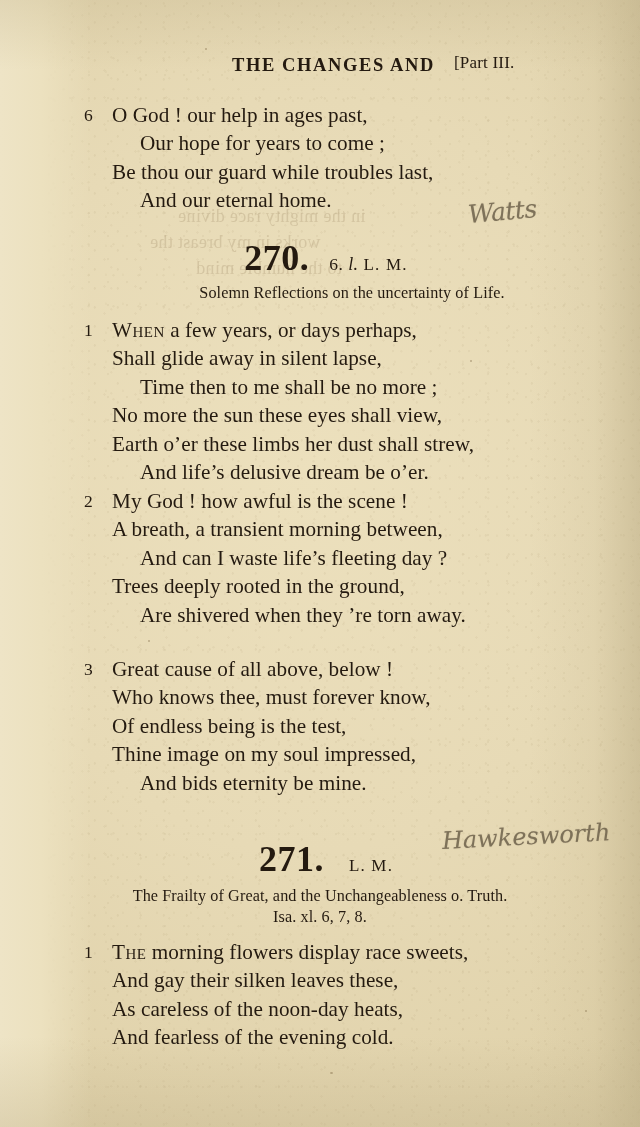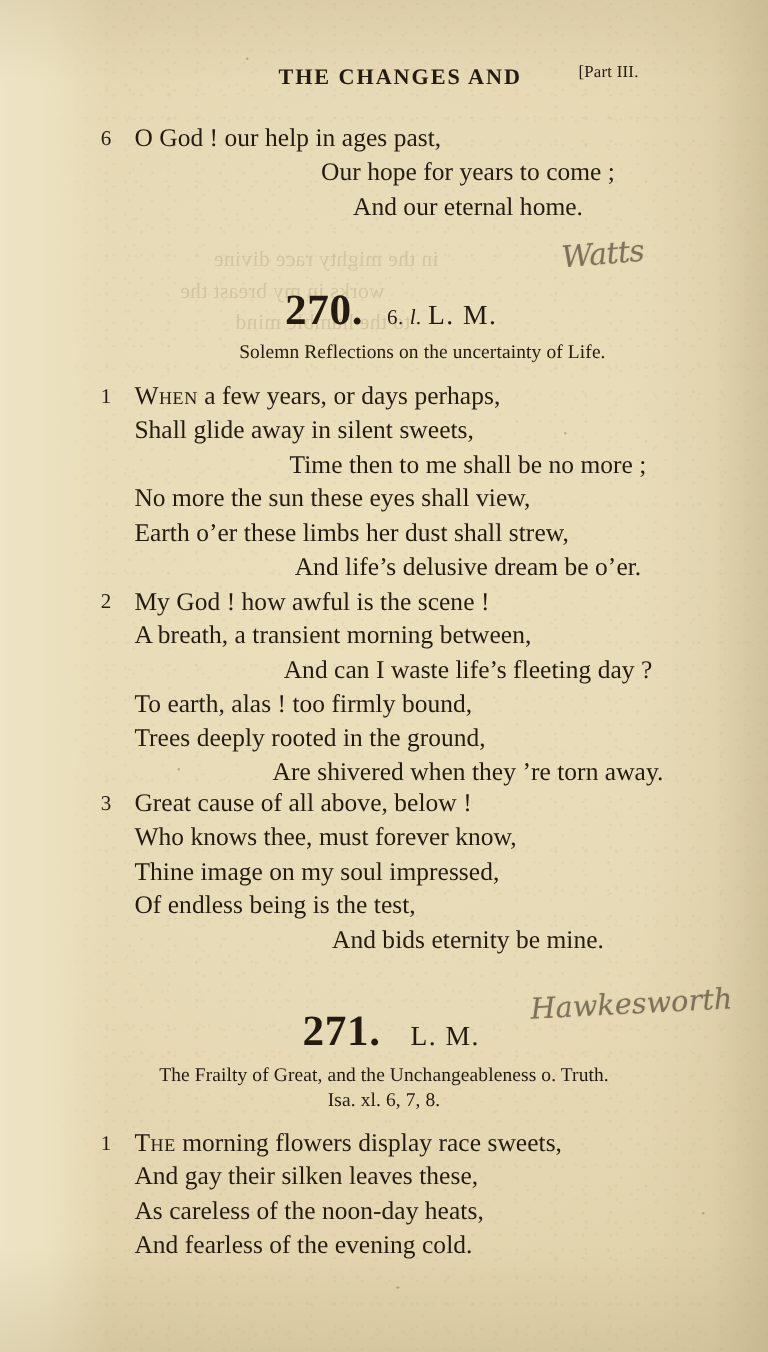--- a/index.html
+++ b/index.html
@@ -85,23 +85,23 @@
     position: absolute;
     left: 232px;
     top: 0;
     font-variant: small-caps;
     font-size: 18.5px;
     letter-spacing: 1.6px;
     font-weight: 600;
   }
   .runhead .rh-right {
     position: absolute;
-    left: 482px;
+    left: 454px;
     top: -2px;
-    font-size: 14px;
+    font-size: 17px;
     letter-spacing: .2px;
   }
 
   .stanza {
     position: absolute;
     left: 0;
     width: 640px;
   }
   .vline {
     position: relative;
@@ -110,21 +110,21 @@
     white-space: nowrap;
     letter-spacing: .05px;
   }
   .vnum {
     position: absolute;
     left: 84px;
     font-size: 17.5px;
     line-height: 28.4px;
   }
   .ind0 { padding-left: 112px; }
-  .ind1 { padding-left: 140px; text-align: center; }
+  .ind1 { padding-left: 140px; }
   .smallcaps {
     font-variant: small-caps;
     letter-spacing: .5px;
   }
 
   .hymn-head {
     position: absolute;
     left: 0; width: 640px;
     text-align: center;
   }
@@ -136,21 +136,21 @@
   }
   .hymn-meter {
     font-size: 18px;
     margin-left: 20px;
     letter-spacing: .4px;
   }
   .hymn-meter .mnum { font-size: 17.5px; }
   .hymn-meter .mital { font-style: italic; font-size: 18px; }
   .hymn-meter .msc {
     font-variant: small-caps;
-    font-size: 23px;
+    font-size: 17px;
     letter-spacing: 1.2px;
     margin-left: 5px;
   }
   .hymn-sub {
     position: absolute;
     left: 0; width: 640px;
     text-align: center;
     font-size: 16.2px;
     line-height: 21px;
     letter-spacing: .1px;
@@ -198,40 +198,43 @@
     </div>
 
     <div class="stanza" style="top:101px;">
       <div class="vline ind0">
         <span class="vnum">6</span>
         <span>O God ! our help in ages past,</span>
       </div>
       <div class="vline ind1">
         <span>Our hope for years to come ;</span>
       </div>
+      <div class="vline ind0">
+        <span>Be thou our guard while troubles last,</span>
+      </div>
       <div class="vline ind1">
         <span>And our eternal home.</span>
       </div>
     </div>
 
     <div class="hymn-head" style="top:237px;">
       <span class="hymn-num">270.</span><span class="hymn-meter"><span class="mnum">6.</span> <span class="mital">l.</span><span class="msc">L. M.</span></span>
     </div>
 
     <div class="hymn-sub" style="top:283px;padding-left:32px;">
       <span>Solemn Reflections on the uncertainty of Life.</span>
     </div>
 
     <div class="stanza" style="top:316px;">
       <div class="vline ind0">
         <span class="vnum">1</span>
         <span class="smallcaps">When</span><span> a few years, or days perhaps,</span>
       </div>
       <div class="vline ind0">
-        <span>Shall glide away in silent sweets,</span>
+        <span>Shall glide away in silent lapse,</span>
       </div>
       <div class="vline ind1">
         <span>Time then to me shall be no more ;</span>
       </div>
       <div class="vline ind0">
         <span>No more the sun these eyes shall view,</span>
       </div>
       <div class="vline ind0">
         <span>Earth o’er these limbs her dust shall strew,</span>
       </div>
@@ -245,43 +248,40 @@
         <span class="vnum">2</span>
         <span>My God ! how awful is the scene !</span>
       </div>
       <div class="vline ind0">
         <span>A breath, a transient morning between,</span>
       </div>
       <div class="vline ind1">
         <span>And can I waste life’s fleeting day ?</span>
       </div>
       <div class="vline ind0">
-        <span>To earth, alas ! too firmly bound,</span>
-      </div>
-      <div class="vline ind0">
         <span>Trees deeply rooted in the ground,</span>
       </div>
       <div class="vline ind1">
         <span>Are shivered when they ’re torn away.</span>
       </div>
     </div>
 
     <div class="stanza" style="top:655px;">
       <div class="vline ind0">
         <span class="vnum">3</span>
         <span>Great cause of all above, below !</span>
       </div>
       <div class="vline ind0">
         <span>Who knows thee, must forever know,</span>
       </div>
       <div class="vline ind0">
+        <span>Of endless being is the test,</span>
+      </div>
+      <div class="vline ind0">
         <span>Thine image on my soul impressed,</span>
-      </div>
-      <div class="vline ind0">
-        <span>Of endless being is the test,</span>
       </div>
       <div class="vline ind1">
         <span>And bids eternity be mine.</span>
       </div>
     </div>
 
     <div class="hymn-head" style="top:838px;">
       <span class="hymn-num">271.</span><span class="hymn-meter"><span class="msc">L. M.</span></span>
     </div>
 

